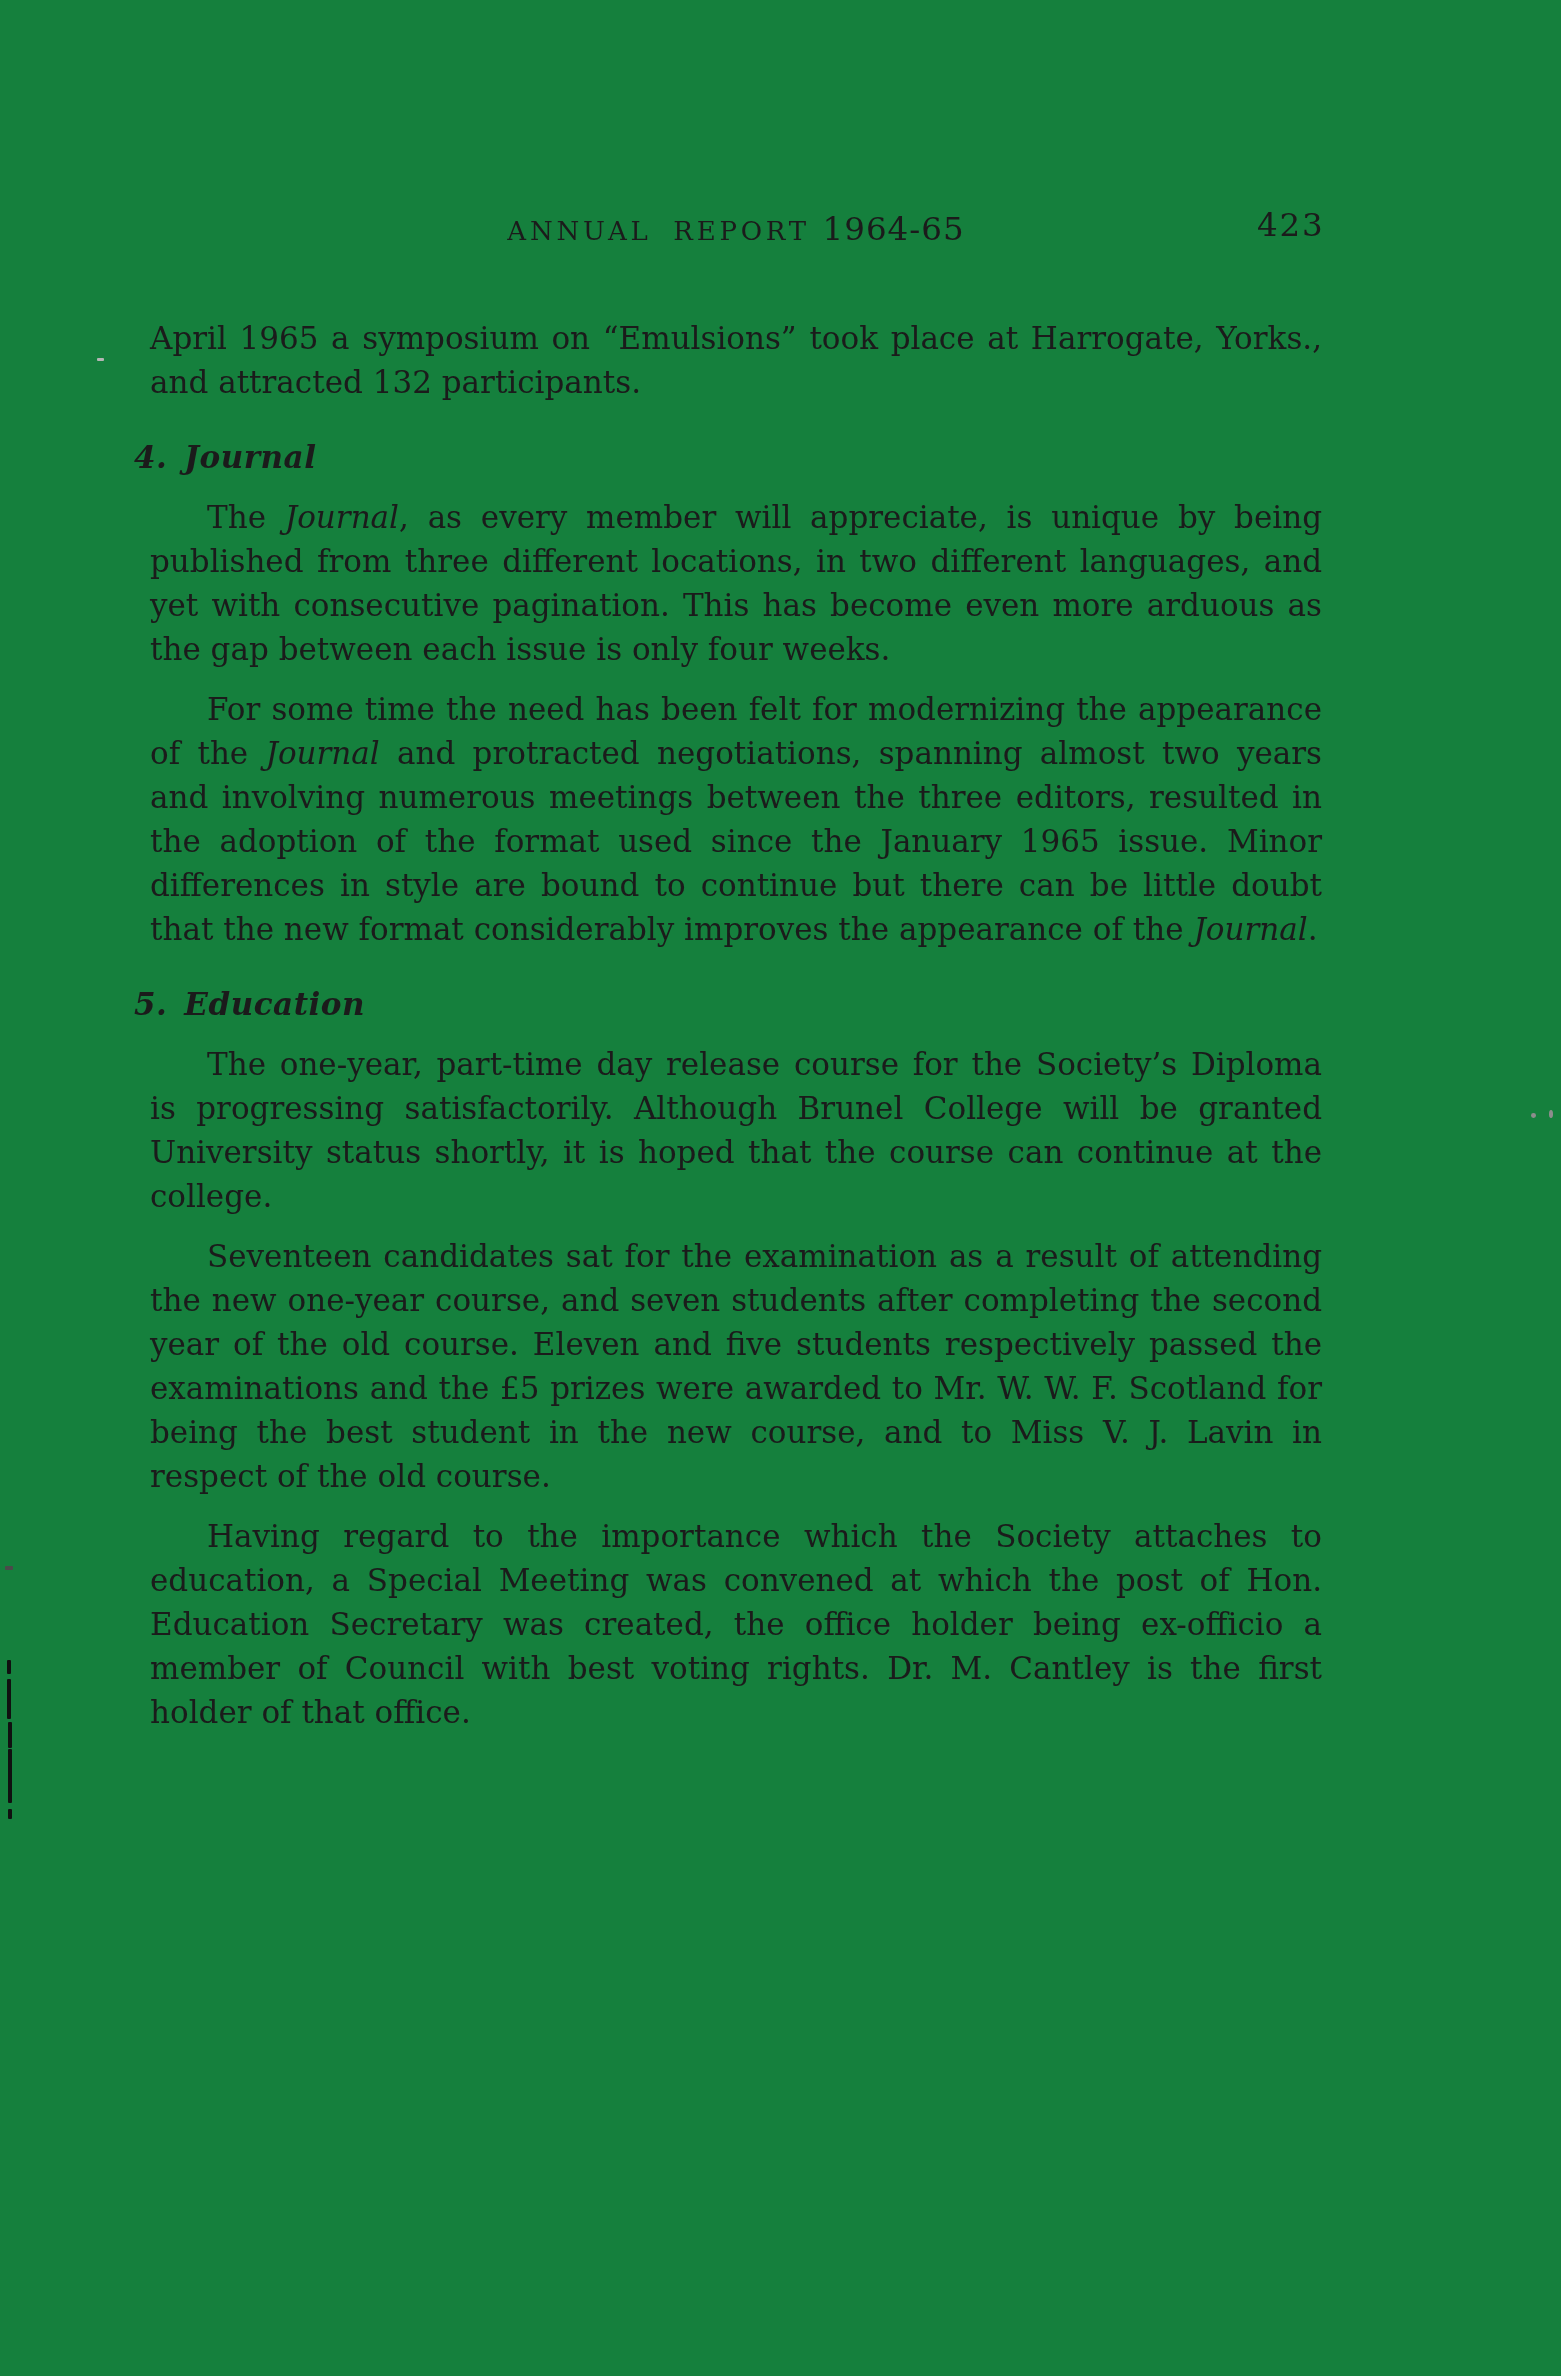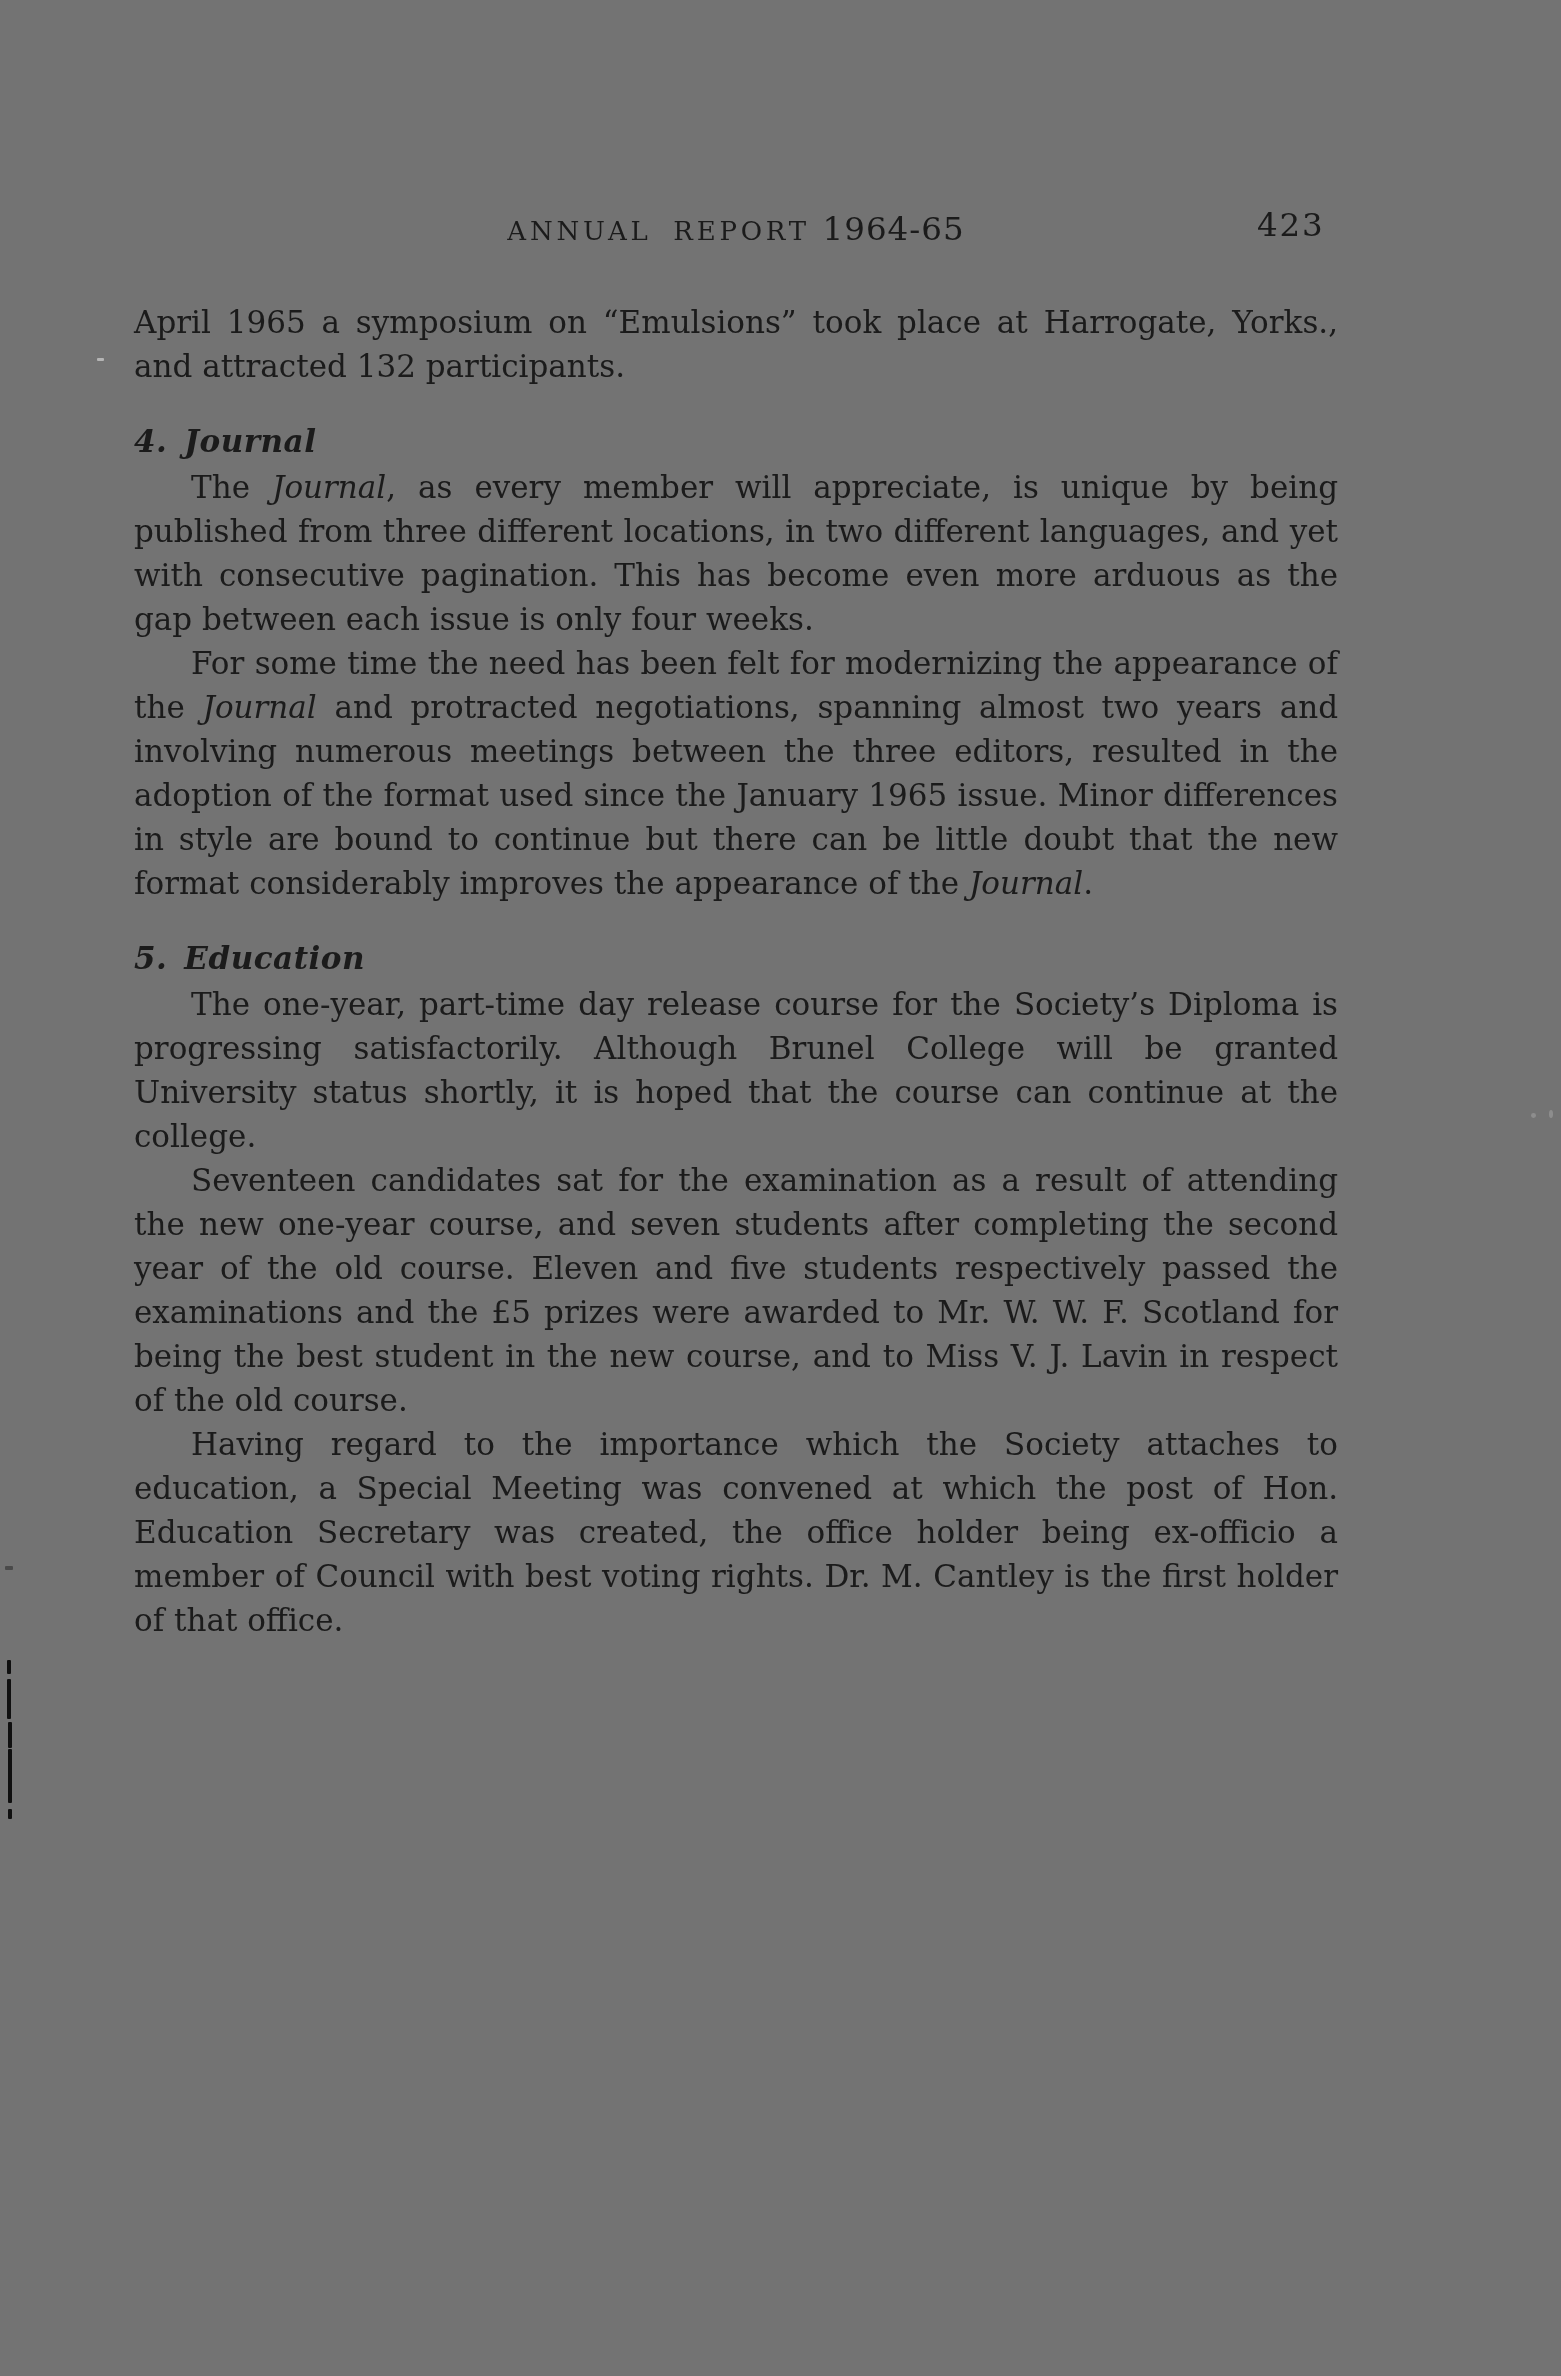--- a/index.html
+++ b/index.html
@@ -1,21 +1,21 @@
 <!DOCTYPE html>
 <html><head>
 <meta charset="utf-8">
 <style>
   html, body { margin: 0; padding: 0; background: #e8e8e8; }
   .page {
     position: relative;
     width: 1562px;
     height: 2376px;
     margin: 0 auto;
-    background: #737373;
+    background: #15803d;
     color: #1b1b1b;
     font-family: "DejaVu Serif", serif;
     overflow: hidden;
   }
 
   
   .running-head {
     position: absolute;
     left: 134px;
     top: 210px;
@@ -51,21 +51,21 @@
   
   .textblock {
     position: absolute;
     left: 134px;
     top: 300px;
     width: 1204px;
     font-size: 31px;
     line-height: 44px;
     text-align: justify;
   }
-  .para { margin: 0; text-indent: 57px; }
+  .para { margin: 16px; text-indent: 57px; }
   .para.noindent { text-indent: 0; }
   .sec-heading {
     font-size: 31px;
     line-height: 44px;
     font-weight: bold;
     font-style: italic;
     letter-spacing: 0.5px;
     word-spacing: 5.7px;
     text-align: left;
     margin: 31px 0 1.9px 0;

